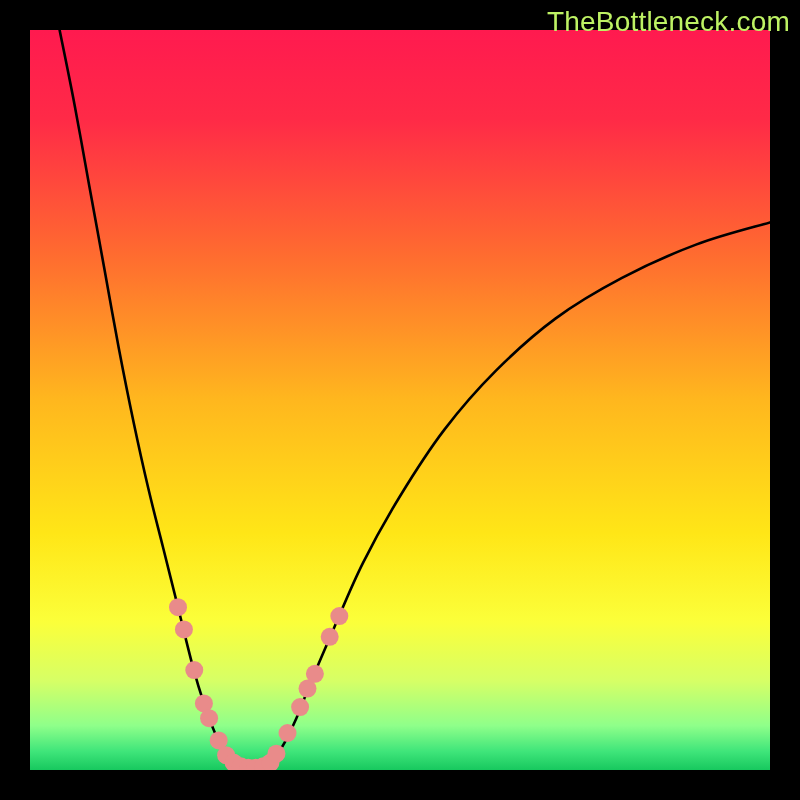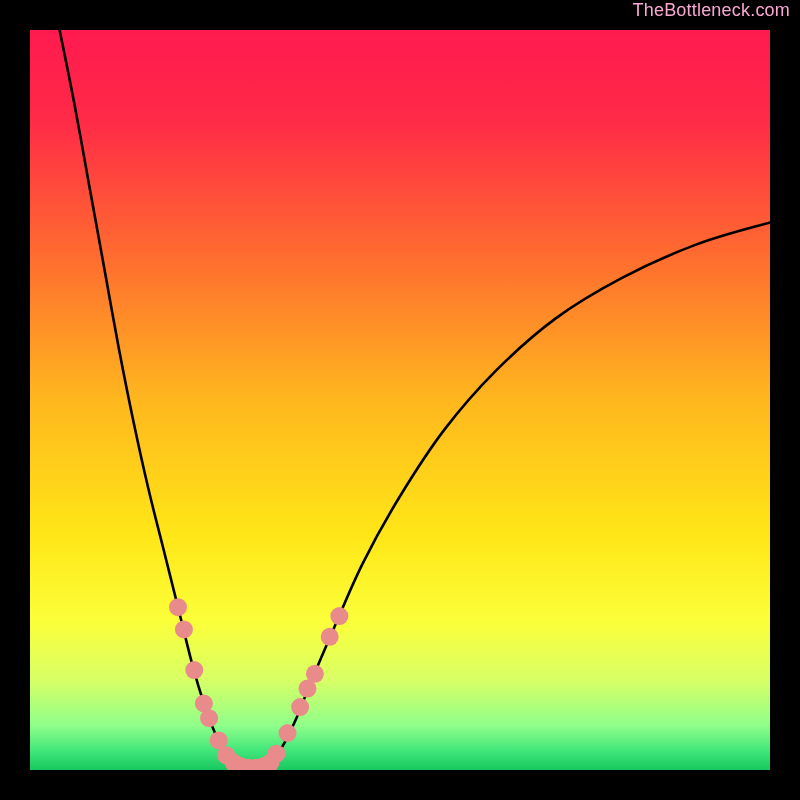--- a/index.html
+++ b/index.html
@@ -20,24 +20,24 @@
   .plot {
     position: absolute;
     left: 30px;
     top: 30px;
     width: 740px;
     height: 740px;
     overflow: hidden;
   }
   .watermark {
     position: absolute;
-    top: 0;
+    top: 6px;
     right: 10px;
-    color: #f9a8d4;
-    font-size: 18px;
+    color: #bef264;
+    font-size: 28px;
     font-weight: 500;
     letter-spacing: 0.2px;
     user-select: none;
   }
   svg { display: block; }
 </style>
 </head>
 <body>
 
 <div class="frame">

